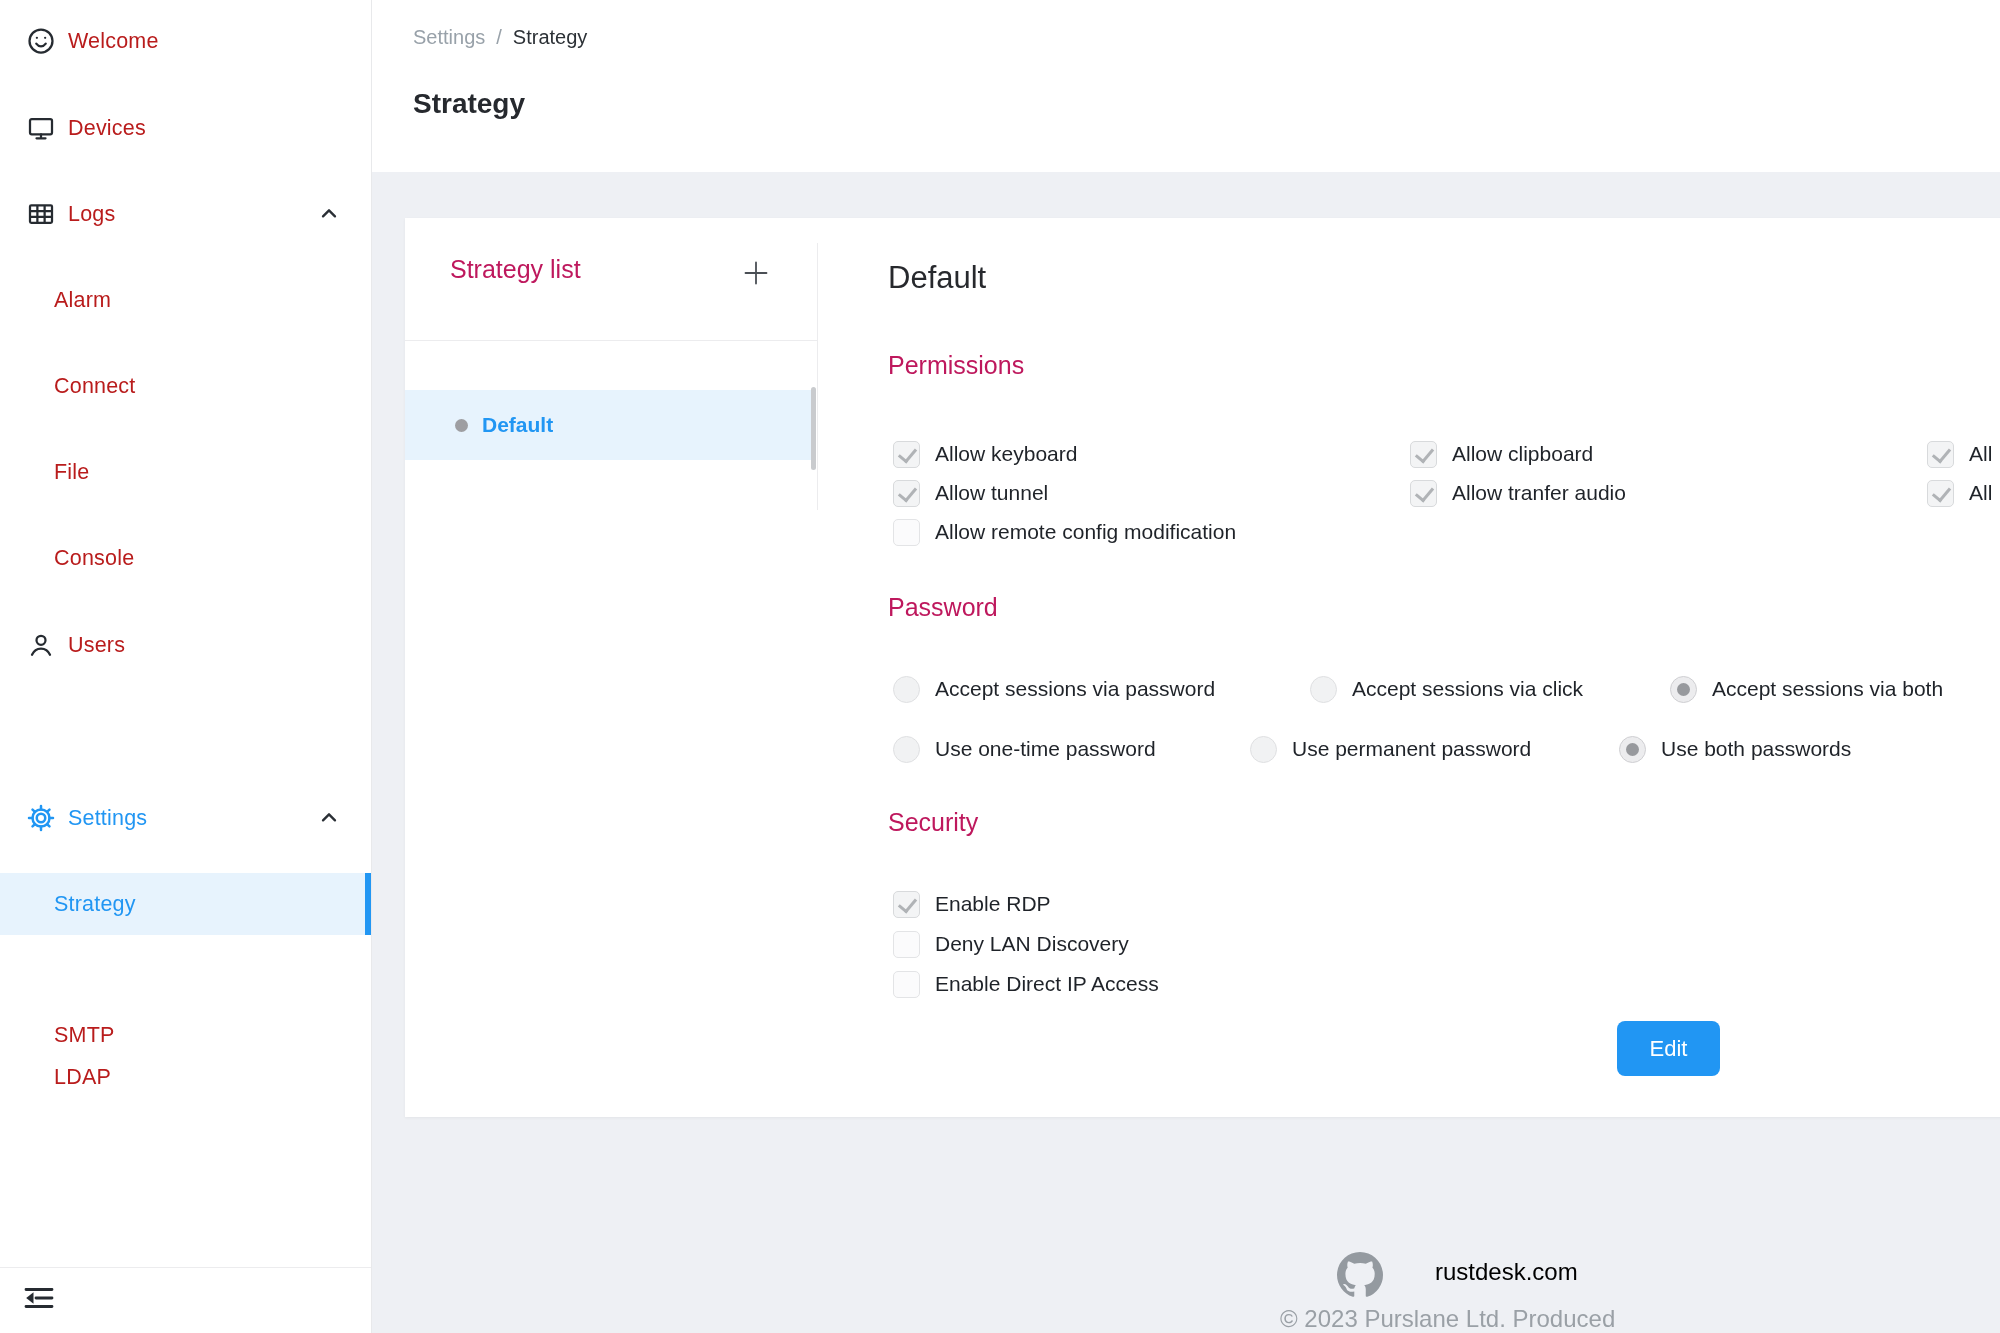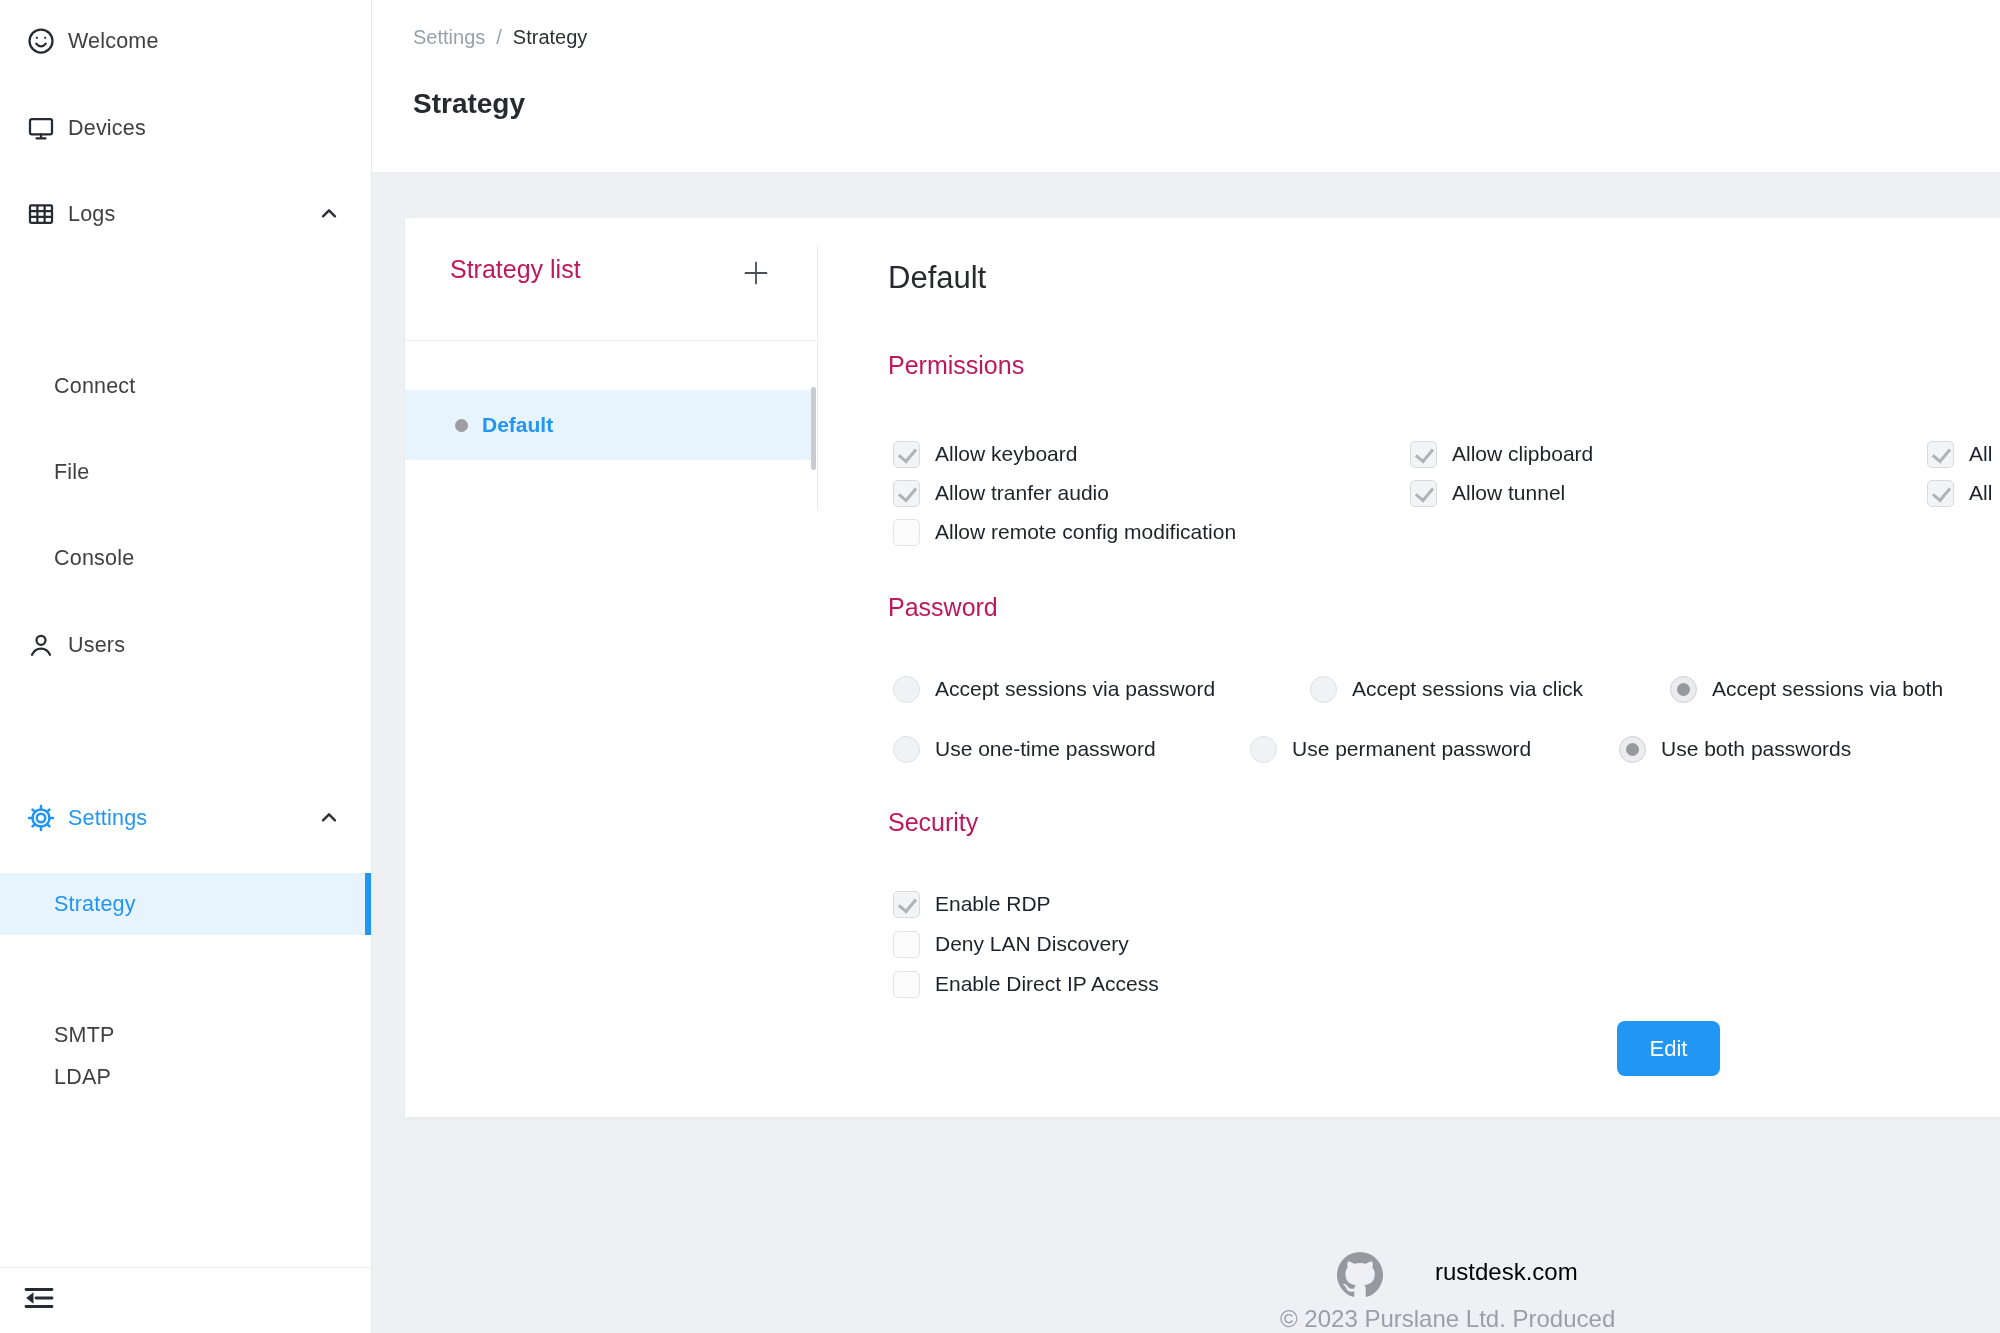--- a/index.html
+++ b/index.html
@@ -4,21 +4,21 @@
 <style>
   html,body{margin:0;padding:0;}
   body{font-family:"Liberation Sans", sans-serif;}
   #root{position:relative;width:2000px;height:1333px;overflow:hidden;background:#eef0f4;}
 
   
   #sidebar{position:absolute;left:0;top:0;width:372px;height:1333px;background:#fff;border-right:1px solid #e8e9eb;box-sizing:border-box;}
   .nav-item{position:absolute;left:0;width:371px;height:62px;display:flex;align-items:center;box-sizing:border-box;padding-left:68px;cursor:pointer;}
   .nav-item.child{padding-left:54px;}
   .nav-icon{position:absolute;left:26px;top:50%;transform:translateY(-50%);width:30px;height:30px;display:flex;align-items:center;justify-content:center;}
-  .nav-label{font-size:21.5px;color:#404040;letter-spacing:.2px;}
+  .nav-label{font-size:21.5px;color:#b91c1c;letter-spacing:.2px;}
   .nav-item.blue .nav-label{color:#2196f3;}
   .nav-item.selected{background:#e7f3fd;border-right:6px solid #2196f3;}
   .nav-item.selected .nav-label{color:#2196f3;}
   .chev{position:absolute;left:318px;top:50%;transform:translateY(-50%);width:22px;height:22px;}
   #sidebar-divider{position:absolute;left:0;top:1267px;width:371px;height:1px;background:#ececee;}
   #collapse-btn{position:absolute;left:22px;top:1281px;width:36px;height:36px;cursor:pointer;}
 
   
   #header{position:absolute;left:372px;top:0;width:1628px;height:172px;background:#fff;}
   #breadcrumb{position:absolute;left:41px;top:26px;font-size:20px;display:flex;gap:11px;}
@@ -105,20 +105,23 @@
         </svg>
       </span>
       <span class="nav-label">Logs</span>
       <span class="chev">
         <svg width="22" height="22" viewBox="0 0 24 24" fill="none" stroke="#2a2f35" stroke-width="2.6" stroke-linecap="round" stroke-linejoin="round">
           <polyline points="5.5,14.5 12,8 18.5,14.5"></polyline>
         </svg>
       </span>
     </div>
 
+    <div class="nav-item child" style="top:269px">
+      <span class="nav-label">Alarm</span>
+    </div>
     <div class="nav-item child" style="top:441px">
       <span class="nav-label">File</span>
     </div>
     <div class="nav-item child" style="top:355px">
       <span class="nav-label">Connect</span>
     </div>
     <div class="nav-item child" style="top:527px">
       <span class="nav-label">Console</span>
     </div>
 
@@ -208,25 +211,25 @@
       </div>
       <div class="pcell">
         <span class="cb checked"></span>
         <span class="opt-label">All</span>
       </div>
     </div>
 
     <div class="perm-row" style="top:261px">
       <div class="pcell">
         <span class="cb checked"></span>
+        <span class="opt-label">Allow tunnel</span>
+      </div>
+      <div class="pcell">
+        <span class="cb checked"></span>
         <span class="opt-label">Allow tranfer audio</span>
-      </div>
-      <div class="pcell">
-        <span class="cb checked"></span>
-        <span class="opt-label">Allow tunnel</span>
       </div>
       <div class="pcell">
         <span class="cb checked"></span>
         <span class="opt-label">All</span>
       </div>
     </div>
 
     <div class="perm-row" style="top:300px">
       <div class="pcell">
         <span class="cb unchecked"></span>

